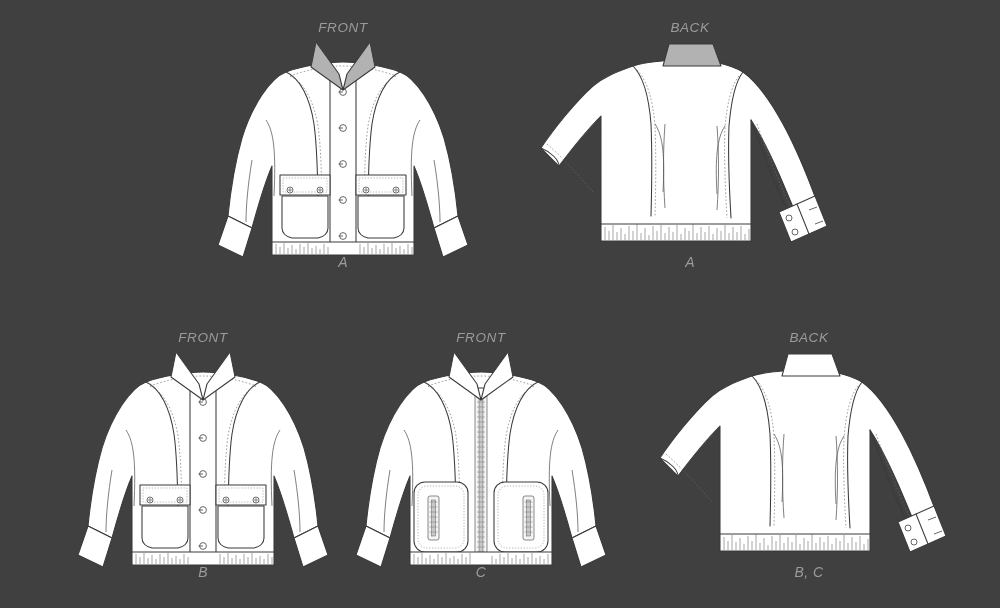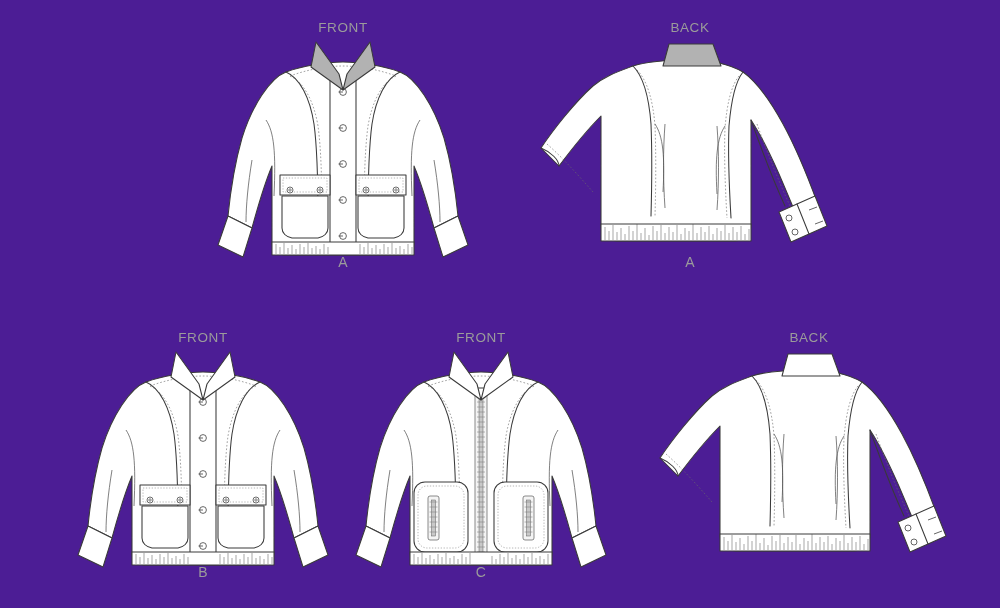--- a/index.html
+++ b/index.html
@@ -11,21 +11,22 @@
   body {
     width: 1000px;
     height: 608px;
     position: relative;
     font-family: "Liberation Sans", sans-serif;
     overflow: hidden;
   }
   .sheet {
     position: absolute;
     inset: 0;
-    background: #4c1d95;
+    background: #404040;
+    font-style: italic;
   }
   .figure {
     position: absolute;
   }
   .view-caption {
     position: absolute;
     width: 100%;
     text-align: center;
     color: #9b9b9b;
     font-size: 13.5px;
@@ -551,15 +552,16 @@
             <path d="M196,220 L196,206"></path>
             <path d="M200,220 L200,214"></path>
           <path d="M204,220 L204,209"></path>
         </g>
       </g>
 
       <g>
         <path class="plain" d="M118,46 L124,24 L168,24 L176,46 Z"></path>
       </g>
     </svg>
+    <div class="label-letter" style="top:234px;">B, C</div>
   </div>
 
 </div>
 
 </body></html>

